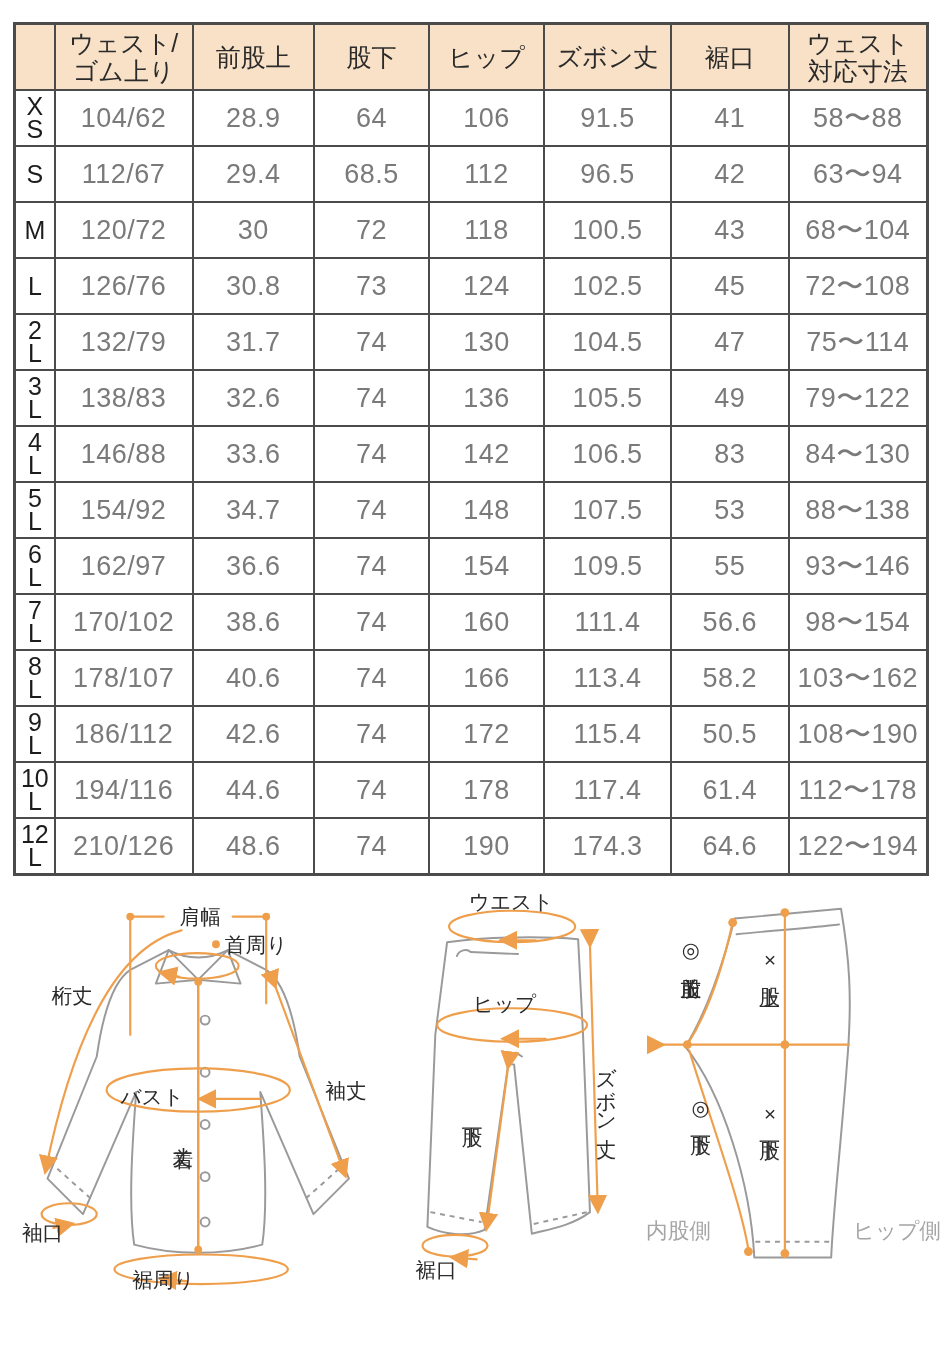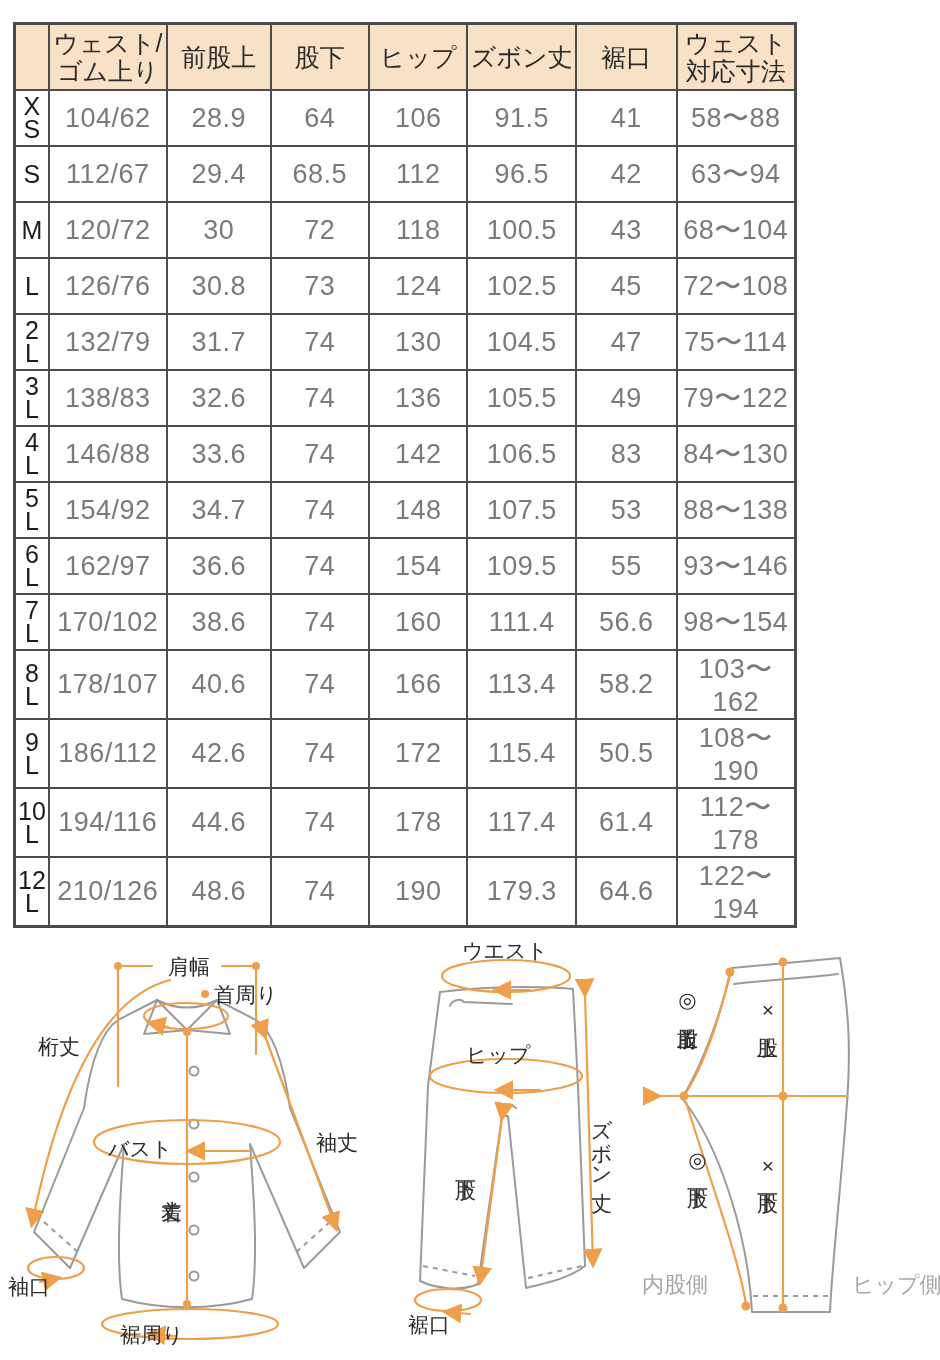--- a/index.html
+++ b/index.html
@@ -1,29 +1,29 @@
 <!DOCTYPE html>
 <html><head>
 <meta charset="utf-8">
 <style>
   html,body{margin:0;padding:0;background:#ffffff;font-family:"Liberation Sans","DejaVu Sans",sans-serif;}
   .page{width:940px;height:1360px;overflow:hidden;background:#fff;}
 
   
-  table.size-table{border-collapse:collapse;margin:22px 13px 0 13px;width:784px;table-layout:fixed;
+  table.size-table{border-collapse:collapse;margin:22px 13px 0 13px;width:916px;table-layout:fixed;
     border:3px solid #4b4b4b;}
   .size-table th,.size-table td{border:2px solid #4b4b4b;text-align:center;vertical-align:middle;padding:0;}
   .size-table thead th{background:#f8e1c6;color:#2b2b2b;font-size:25px;font-weight:normal;
     height:64px;white-space:pre-line;line-height:1.12;}
   .size-table tbody td{color:#7a7a7a;font-size:27px;height:54px;background:#fff;letter-spacing:.5px;}
   .size-table tbody th.size-cell{background:#fff;color:#1c1c1c;font-size:25px;font-weight:normal;line-height:23px;}
   .size-table tbody th.size-cell div{line-height:23px;}
 
   
-  .diagrams{display:flex;align-items:center;margin-top:8px;}
+  .diagrams{display:flex;align-items:center;margin-top:8px;margin-left:14px;}
   .diagrams svg{display:block;}
   .gline{stroke:#9a9a9a;stroke-width:2;fill:none;stroke-linejoin:round;stroke-linecap:round;}
   .gdash{stroke:#9a9a9a;stroke-width:2;fill:none;stroke-dasharray:5 5;}
   .oline{stroke:#ef9f4b;stroke-width:2.2;fill:none;stroke-linecap:round;}
   .odot{fill:#ef9f4b;}
   .lbl{fill:#2b2b2b;font-size:21px;font-family:"Liberation Sans","DejaVu Sans",sans-serif;}
   .lblv{fill:#2b2b2b;font-size:21px;writing-mode:vertical-rl;text-orientation:upright;
         font-family:"Liberation Sans","DejaVu Sans",sans-serif;}
   .lblg{fill:#a5a5a5;font-size:22px;font-family:"Liberation Sans","DejaVu Sans",sans-serif;}
 
@@ -229,21 +229,21 @@
         </tr>
         <tr>
           <th class="size-cell">
             <div>12</div>
             <div>L</div>
           </th>
           <td>210/126</td>
           <td>48.6</td>
           <td>74</td>
           <td>190</td>
-          <td>179.3</td>
+          <td>174.3</td>
           <td>64.6</td>
           <td>122〜194</td>
         </tr>
       </tbody>
   </table>
 
   <div class="diagrams">
 
     <svg width="380" height="412" viewBox="0 0 380 412">
       <defs>

